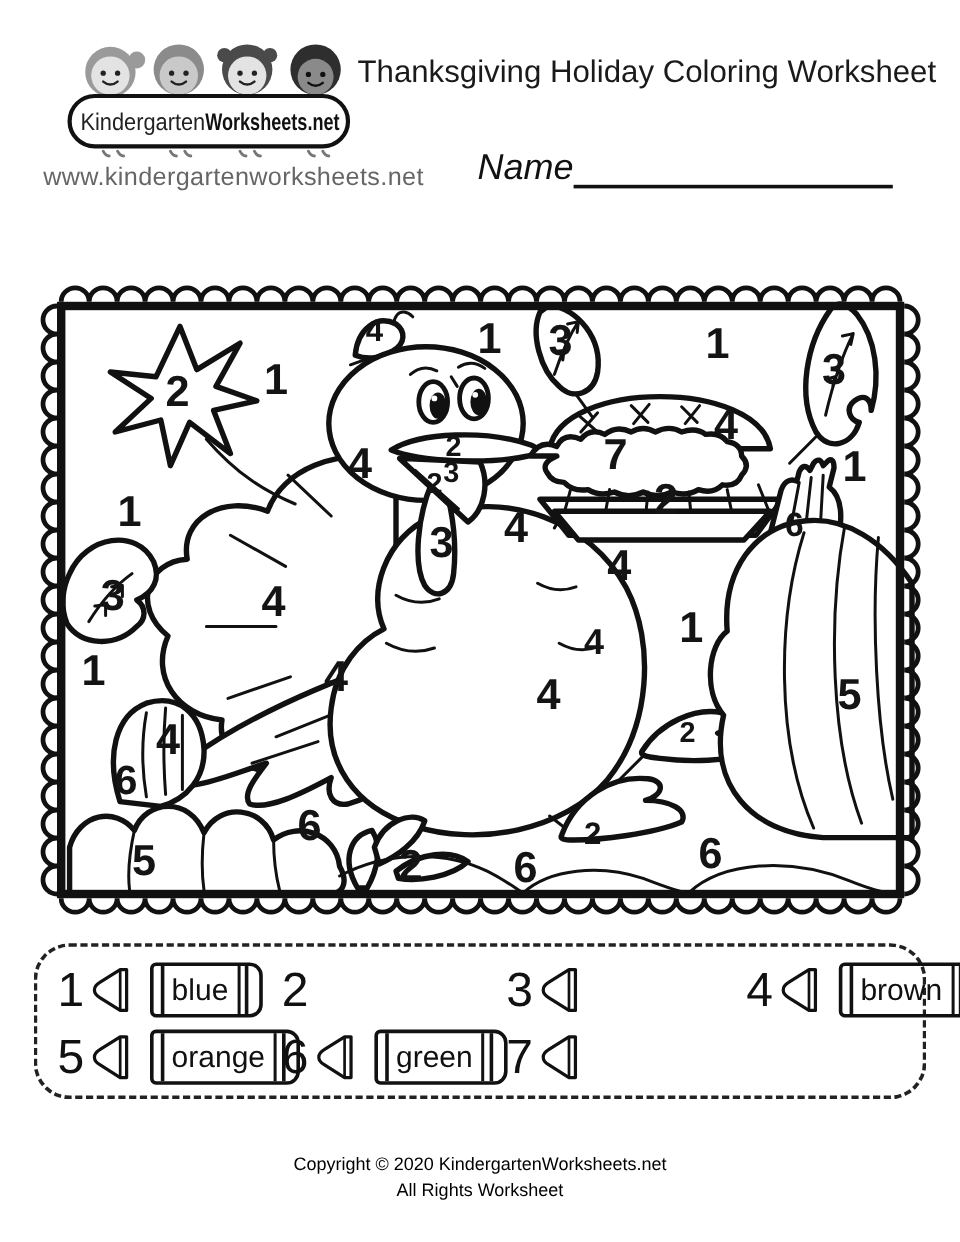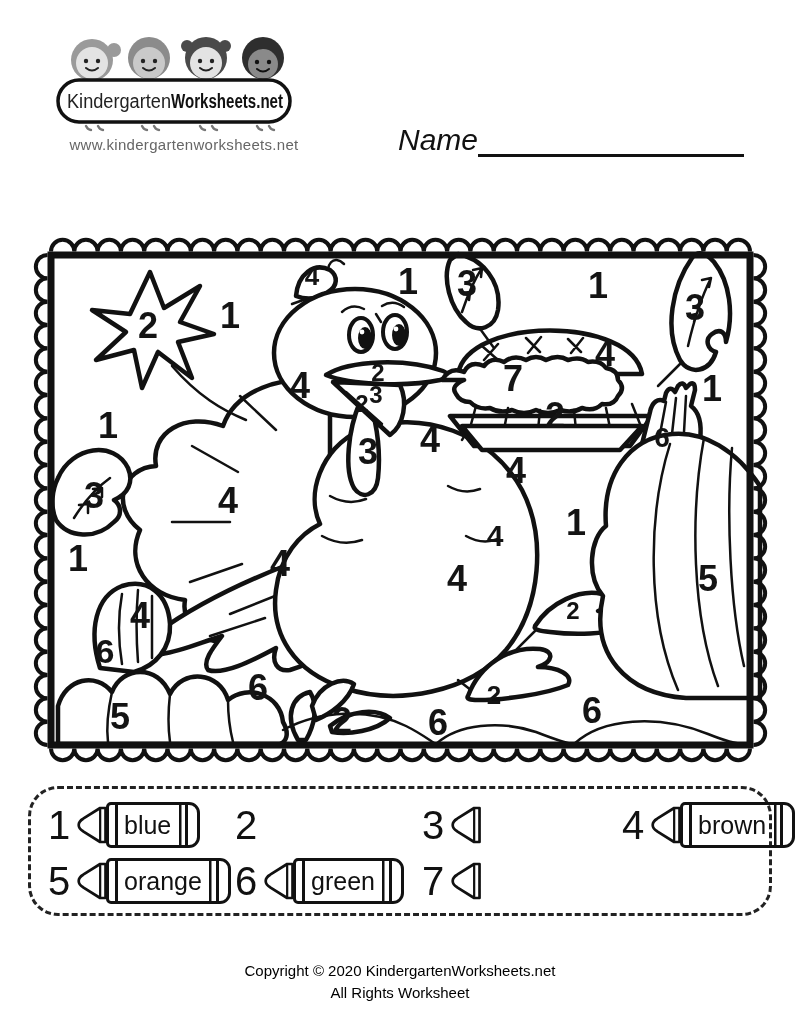--- a/index.html
+++ b/index.html
@@ -1,38 +1,38 @@
 <!DOCTYPE html>
 <html><head>
 <meta charset="utf-8">
 <style>
   html,body{margin:0;padding:0;background:#fff;}
   .page{position:relative;width:800px;height:1035px;background:#fff;overflow:hidden;
         font-family:"Liberation Sans",sans-serif;color:#111;}
   
   .logo{position:absolute;left:52px;top:34px;}
-  .logo-url{position:absolute;left:48px;top:136px;width:272px;text-align:center;
-            font-size:15px;color:#666;letter-spacing:.3px;}
+  .logo-url{position:absolute;left:36px;top:136px;width:272px;text-align:center;
+            font-size:21px;color:#666;letter-spacing:.3px;}
   .title{position:absolute;left:288px;top:44px;width:502px;text-align:center;
          font-size:26px;color:#1a1a1a;}
   .namewrap{position:absolute;left:398px;top:122px;display:flex;align-items:flex-end;
             font-size:30px;font-style:italic;}
   .nameline{display:inline-block;width:266px;height:32px;border-bottom:3px solid #111;}
   
   .frame{position:absolute;left:30px;top:234px;width:740px;height:532px;}
   .labels div{position:absolute;transform:translate(-50%,-50%);font-weight:600;color:#141414;
               white-space:nowrap;}
   
   .keybox{position:absolute;left:28px;top:786px;width:744px;height:130px;box-sizing:border-box;
           border:3px dashed #222;border-radius:30px;padding:8px 0 0 12px;}
   .krow{display:flex;height:56px;align-items:center;}
   .kitem{display:flex;align-items:center;width:187px;flex:none;}
   .kitem:nth-child(3){width:200px;}
   .knum{font-size:40px;width:32px;text-align:center;flex:none;}
-  .crayon{display:flex;align-items:center;margin-left:1px;}
+  .crayon{display:flex;align-items:center;margin-left:1px;gap:19px;}
   .cbody{border:3px solid #111;border-radius:5px 11px 11px 5px;height:40px;line-height:40px;
          padding:0 26px 0 15px;font-size:25px;margin-left:-4px;white-space:nowrap;
          background:
            linear-gradient(#111,#111) no-repeat 6px 0/3px 100%,
            linear-gradient(#111,#111) no-repeat calc(100% - 9px) 0/3px 100%,
            linear-gradient(#111,#111) no-repeat calc(100% - 16px) 0/2.5px 100%;}
   
   .footer{position:absolute;left:0;top:960px;width:100%;text-align:center;font-size:15px;
           color:#000000;line-height:1.45;}
   
@@ -77,20 +77,21 @@
     <rect x="6" y="46" width="232" height="42" rx="21" fill="#fff" stroke="#111" stroke-width="3.5"></rect>
     <text x="15" y="74" font-size="20" font-family="Liberation Sans, sans-serif" fill="#222" textLength="104" lengthAdjust="spacingAndGlyphs">Kindergarten</text>
     <text x="119" y="74" font-size="20" font-weight="bold" font-family="Liberation Sans, sans-serif" fill="#111" textLength="112" lengthAdjust="spacingAndGlyphs">Worksheets.net</text>
     <g stroke="#777" stroke-width="2.4" stroke-linecap="round">
       <path d="M34 92 q2 4 5 4 M46 92 q2 4 5 4 M90 92 q2 4 5 4 M102 92 q2 4 5 4
                M148 92 q2 4 5 4 M160 92 q2 4 5 4 M205 92 q2 4 5 4 M217 92 q2 4 5 4" fill="none"></path>
     </g>
   </svg>
   <div class="logo-url">www.kindergartenworksheets.net</div>
 
+  <div class="title">Thanksgiving Holiday Coloring Worksheet</div>
 
   <div class="namewrap">
     <span>Name</span>
       <span class="nameline"></span>
   </div>
 
   <div class="frame">
     <svg width="740" height="532" viewBox="0 0 740 532">
 
       <path class="ln" d="M300,150 C250,138 205,158 193,192 C155,178 120,198 126,232

